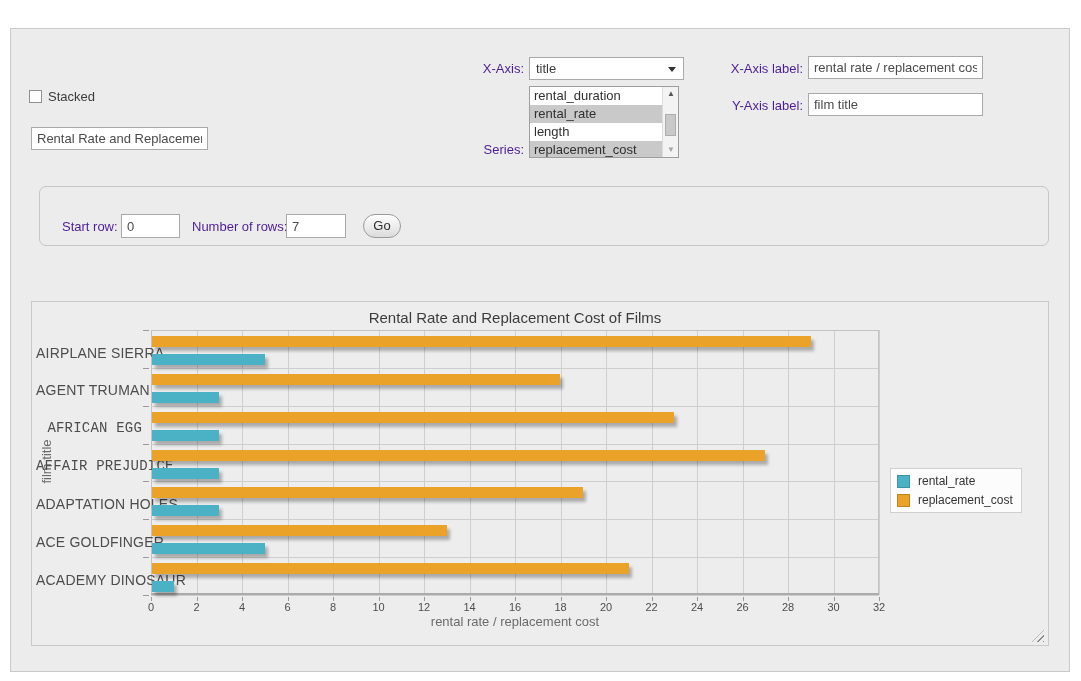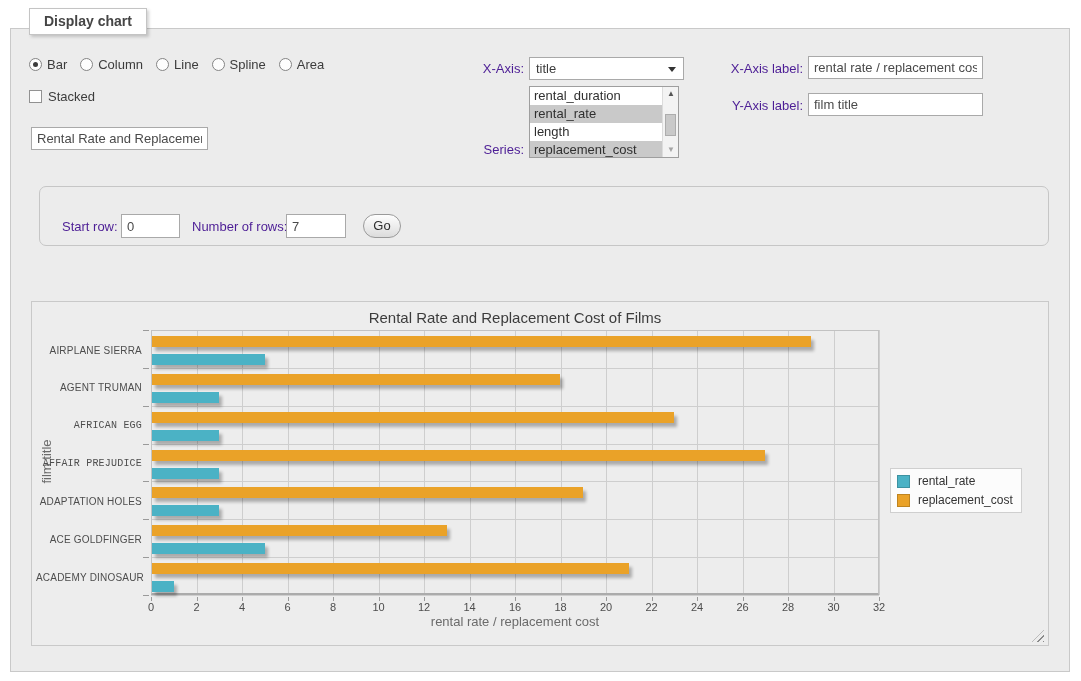--- a/index.html
+++ b/index.html
@@ -72,65 +72,42 @@
   .chart-title { position:absolute; left:0; top:7px; width:966px; text-align:center;
     font-size:15px; color:#3c3c3c; }
   .plot-border { position:absolute; left:119px; top:28px; width:728px; height:265px;
     border:1px solid #c2c2c2; border-bottom:2px solid #ababab; }
   .vgrid { position:absolute; width:1px; background:#cecece; top:28px; height:265px; }
   .hgrid { position:absolute; height:1px; background:#cecece; left:119px; width:728px; }
   .xtickmark { position:absolute; width:1px; height:4px; background:#9a9a9a; top:295px; }
   .ytickmark { position:absolute; width:6px; height:1px; background:#9a9a9a; left:111px; }
   .xtick { position:absolute; top:299px; width:30px; margin-left:-15px; text-align:center;
     font-size:11px; color:#4d4d4d; }
-  .cat-label { position:absolute; width:106px; left:4px; text-align:right; font-size:10px;
+  .cat-label { position:absolute; width:106px; left:4px; text-align:right; font-size:14px;
     color:#4d4d4d; white-space:nowrap; letter-spacing:0.2px; }
   .bar { position:absolute; height:11px; box-shadow:3px 4px 3px rgba(0,0,0,0.28); }
   .xaxis-title { position:absolute; top:312px; left:0; width:966px; text-align:center;
     font-size:13px; color:#6b6b6b; }
   .yaxis-title { position:absolute; left:-36px; top:152px; width:100px; text-align:center;
     font-size:13px; color:#6b6b6b; transform:rotate(-90deg); }
   .chart-legend { position:absolute; left:858px; top:166px; background:#fcfcfc;
     border:1px solid #cfcfcf; padding:5px 8px 5px 6px; display:flex; flex-direction:column; gap:5px; }
   .legend-row { display:flex; align-items:center; gap:8px; }
   .legend-swatch { width:13px; height:13px; border:1px solid rgba(0,0,0,0.18); flex:0 0 auto; }
   .legend-text { font-size:12px; color:#333; white-space:nowrap; }
   .resize-grip { position:absolute; right:4px; bottom:3px; width:12px; height:12px;
     background:repeating-linear-gradient(315deg,#8a8a8a 0 1px,transparent 1px 4px);
     clip-path:polygon(100% 0,100% 100%,0 100%); cursor:se-resize; }
 </style>
 </head>
 <body>
 
 <div class="page">
   <div class="fieldset">
-    <div class="legend-box">Display chart</div>
-
-    <div class="radio-row" id="radio-row">
-        <span class="radio-item">
-          <span class="radio-circle checked"></span>
-          <span class="radio-text">Bar</span>
-        </span>
-        <span class="radio-item">
-          <span class="radio-circle"></span>
-          <span class="radio-text">Column</span>
-        </span>
-        <span class="radio-item">
-          <span class="radio-circle"></span>
-          <span class="radio-text">Line</span>
-        </span>
-        <span class="radio-item">
-          <span class="radio-circle"></span>
-          <span class="radio-text">Spline</span>
-        </span>
-        <span class="radio-item">
-          <span class="radio-circle"></span>
-          <span class="radio-text">Area</span>
-        </span>
-      </div>
+
 
     <div class="check-row">
       <span class="checkbox"></span>
       <span class="radio-text">Stacked</span>
     </div>
 
     <input class="text title-input" value="Rental Rate and Replacement Cost of Films" style="">
 
     <div class="lbl xaxis-label">X-Axis:</div>
     <div class="select">

